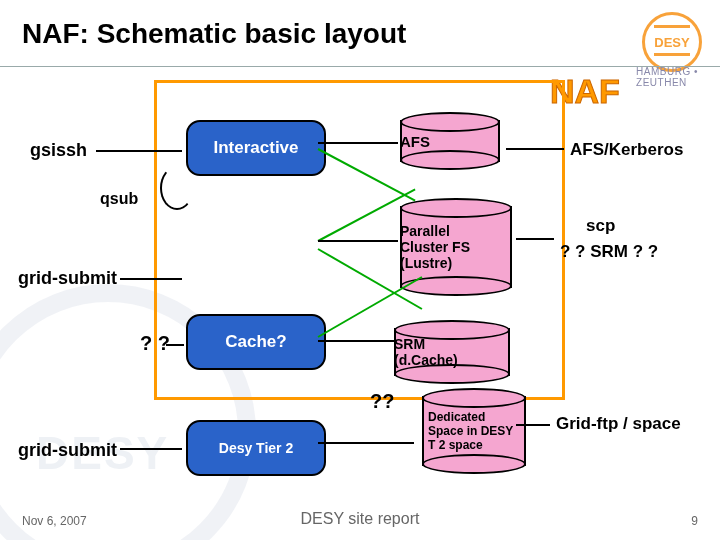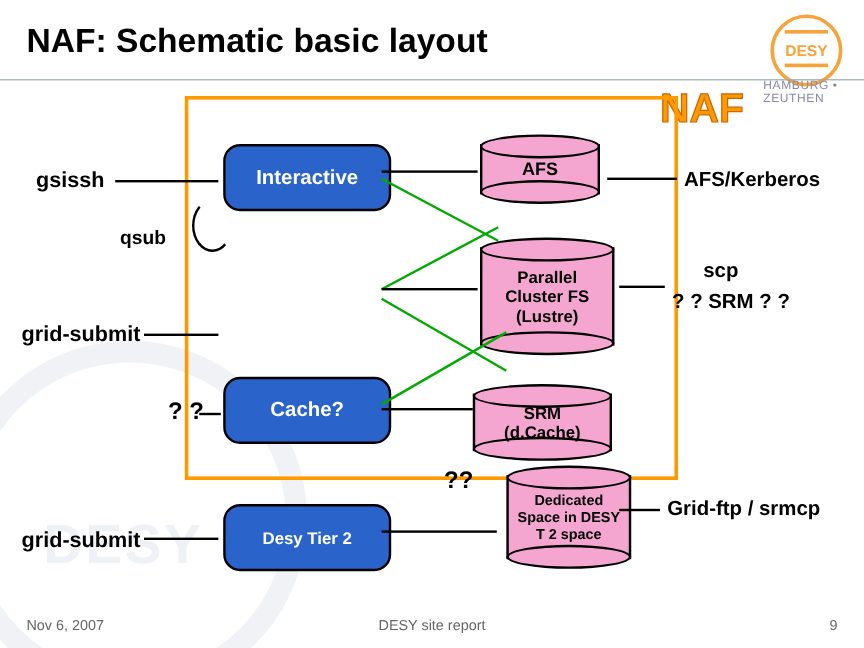--- a/index.html
+++ b/index.html
@@ -11,27 +11,27 @@
   
   .naf-box{position:absolute;left:154px;top:80px;width:405px;height:314px;border:3px solid #f90}
   
   .bluebox{position:absolute;background:#2a63c9;border:2px solid #000;border-radius:14px;color:#fff;font-weight:700;display:flex;align-items:center;justify-content:center;text-align:center;font-size:17px;padding:4px}
   .bluebox.small{font-size:14px}
   
   .cyl{position:absolute}
   .cyl .body{position:absolute;left:0;right:0;top:8px;bottom:8px;background:#f5a6d0;border-left:2px solid #000;border-right:2px solid #000}
   .cyl .top{position:absolute;left:0;right:0;top:0;height:16px;border:2px solid #000;border-radius:50%;background:#f5a6d0;z-index:2}
   .cyl .bot{position:absolute;left:0;right:0;bottom:0;height:16px;border:2px solid #000;border-radius:50%;background:#f5a6d0}
-  .cyl .lbl{position:absolute;left:0;right:0;top:50%;transform:translateY(-50%);text-align:center;font-weight:700;font-size:15px;z-index:3}
+  .cyl .lbl{position:absolute;left:0;right:0;top:50%;transform:translateY(-50%);font-weight:700;font-size:15px;z-index:3}
   
   .lbl{position:absolute;font-weight:700;font-size:18px;color:#000}
   .lbl.sm{font-size:16px}
   
   .foot-date{position:absolute;left:22px;bottom:12px;font-size:12px;color:#666}
-  .foot-center{position:absolute;left:0;right:0;bottom:12px;text-align:center;font-size:12px;color:#666}
+  .foot-center{position:absolute;left:0;right:0;bottom:12px;text-align:center;font-size:16px;color:#666}
   .foot-page{position:absolute;right:22px;bottom:12px;font-size:12px;color:#666}
   
   .logo{position:absolute;right:18px;top:12px;width:54px;height:54px;border:3px solid #f8a23a;border-radius:50%;display:flex;align-items:center;justify-content:center;color:#f8a23a;font-weight:900;font-size:13px}
   .logo .bars{position:absolute;width:36px;height:3px;background:#f8a23a;top:10px}
   .logo .bars.b2{top:38px}
   .bg-logo{position:absolute;left:-40px;bottom:-40px;width:260px;height:260px;border:18px solid #eef1f5;border-radius:50%;opacity:.9}
   .bg-logo-text{position:absolute;left:36px;bottom:60px;font-size:46px;font-weight:900;color:#eef1f5;letter-spacing:2px}
   
   .line{position:absolute;background:#000}
   .qmark{position:absolute;font-size:20px;font-weight:900}
@@ -92,21 +92,21 @@
   <div class="cyl" style="left:422px;top:388px;width:104px;height:86px">
     <div class="top"></div>
       <div class="body"></div>
       <div class="bot"></div>
     <div class="lbl" style="font-size:12px;padding:0 6px">Dedicated Space in DESY T 2 space</div>
   </div>
 
   <div class="lbl" style="left:570px;top:140px;font-size:17px">AFS/Kerberos</div>
   <div class="lbl" style="left:586px;top:216px;font-size:17px">scp</div>
   <div class="lbl" style="left:560px;top:242px;font-size:17px">? ? SRM ? ?</div>
-  <div class="lbl" style="left:556px;top:414px;font-size:17px">Grid-ftp / srmcp</div>
+  <div class="lbl" style="left:556px;top:414px;font-size:17px">Grid-ftp / space</div>
 
   <div class="line" style="left:96px;top:150px;width:86px;height:2px"></div>
   <div class="line" style="left:120px;top:278px;width:62px;height:2px"></div>
   <div class="line" style="left:166px;top:344px;width:18px;height:2px"></div>
   <div class="line" style="left:120px;top:448px;width:62px;height:2px"></div>
   <div class="line" style="left:318px;top:442px;width:96px;height:2px"></div>
   <div class="line" style="left:506px;top:148px;width:58px;height:2px"></div>
   <div class="line" style="left:516px;top:238px;width:38px;height:2px"></div>
   <div class="line" style="left:516px;top:424px;width:34px;height:2px"></div>
   <div class="curve" style="left:160px;top:166px;width:30px;height:40px"></div>

